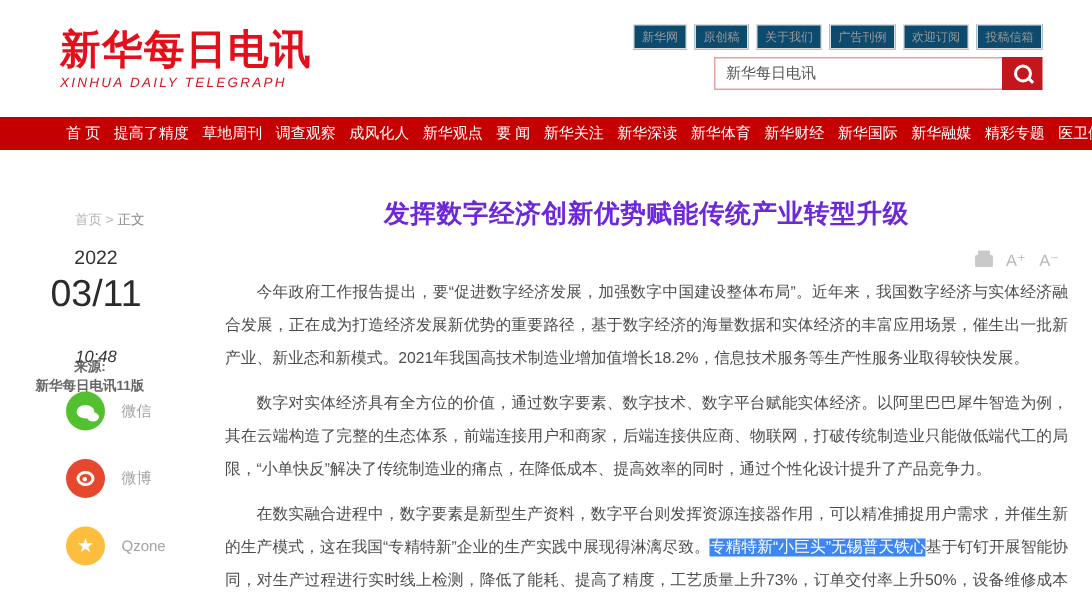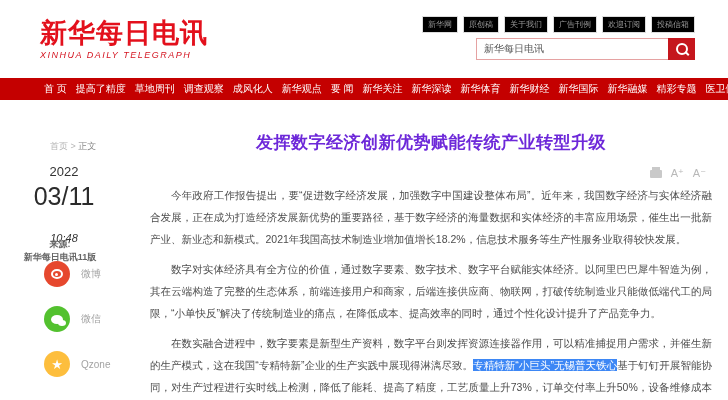--- a/index.html
+++ b/index.html
@@ -6,21 +6,21 @@
   body{
     width:728px;height:400px;overflow:hidden;background:#fff;position:relative;
     font-family:"Liberation Sans","DejaVu Sans",sans-serif;
   }
   
   .header{position:relative;height:78px;background:#fff;}
   .logo{position:absolute;left:40px;top:20px;cursor:pointer;}
   .logo-title{font-size:27px;font-weight:bold;color:#e3101c;letter-spacing:1px;line-height:1;}
   .logo-sub{font-size:9px;color:#d41420;letter-spacing:1.5px;margin-top:3px;font-style:italic;}
   .top-links{position:absolute;top:16px;right:33px;display:flex;gap:5px;}
-  .top-link{font-size:8px;color:#999;border:1px solid #ddd;padding:2px 5px;background:#000000;cursor:pointer;white-space:nowrap;}
+  .top-link{font-size:8px;color:#999;border:1px solid #ddd;padding:2px 5px;background:#0c4a6e;cursor:pointer;white-space:nowrap;}
   .search-row{position:absolute;top:38px;right:33px;display:flex;height:22px;}
   .search-input{width:192px;height:22px;border:1px solid #e5a2a2;border-right:none;font-size:10px;color:#555;
     padding:0 0 0 7px;outline:none;box-sizing:border-box;font-family:inherit;}
   .search-btn{width:27px;height:22px;background:#c5161d;border:none;display:flex;align-items:center;justify-content:center;cursor:pointer;padding:0;}
   .mag{width:8px;height:8px;border:2px solid #fff;border-radius:50%;position:relative;display:block;}
   .mag::after{content:"";position:absolute;width:2px;height:5px;background:#fff;transform:rotate(-45deg);right:-2px;bottom:-3px;}
   
   .nav{height:22px;background:#c40000;display:flex;align-items:center;padding-left:44px;gap:9px;}
   .nav-item{font-size:10px;color:#fff;cursor:pointer;white-space:nowrap;}
   
@@ -112,31 +112,31 @@
     <div class="date-day">03/11</div>
     <div class="date-time">10:48</div>
   </div>
 
   <div class="source">
     <div>来源:</div>
     <div>新华每日电讯11版</div>
   </div>
 
   <div class="share">
+    <div class="share-item share-wechat">
+      <span class="share-circle">
+          <span class="wechat-glyph"></span>
+        </span>
+      <span class="share-label">微信</span>
+    </div>
     <div class="share-item share-weibo">
       <span class="share-circle">
           <span class="weibo-glyph"></span>
         </span>
       <span class="share-label">微博</span>
-    </div>
-    <div class="share-item share-wechat">
-      <span class="share-circle">
-          <span class="wechat-glyph"></span>
-        </span>
-      <span class="share-label">微信</span>
     </div>
     <div class="share-item share-qzone">
       <span class="share-circle">
           <span class="qzone-glyph"></span>
         </span>
       <span class="share-label">Qzone</span>
     </div>
   </div>
 
   <div class="article">

